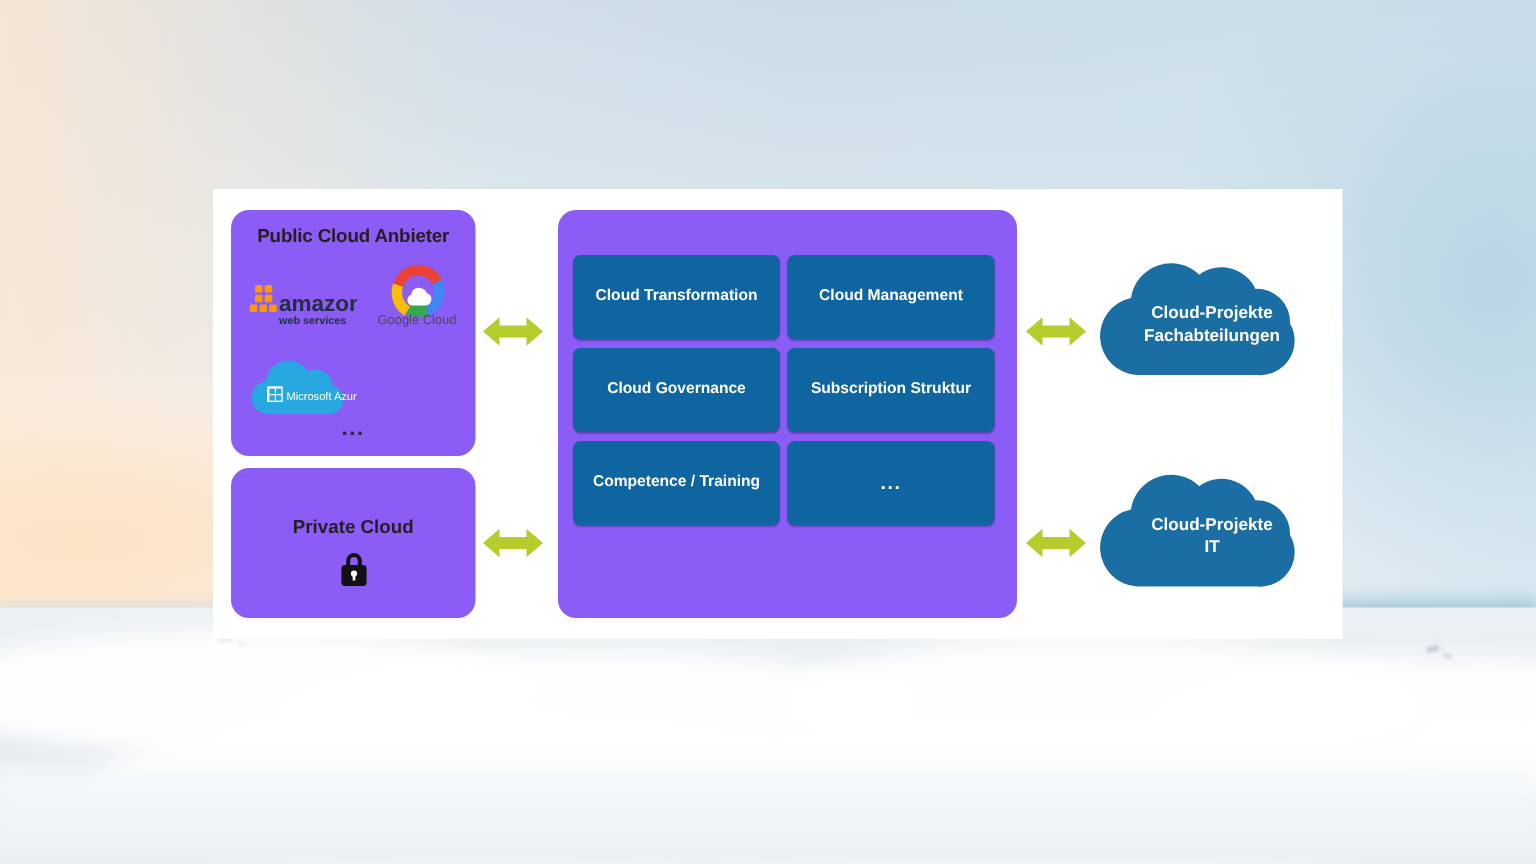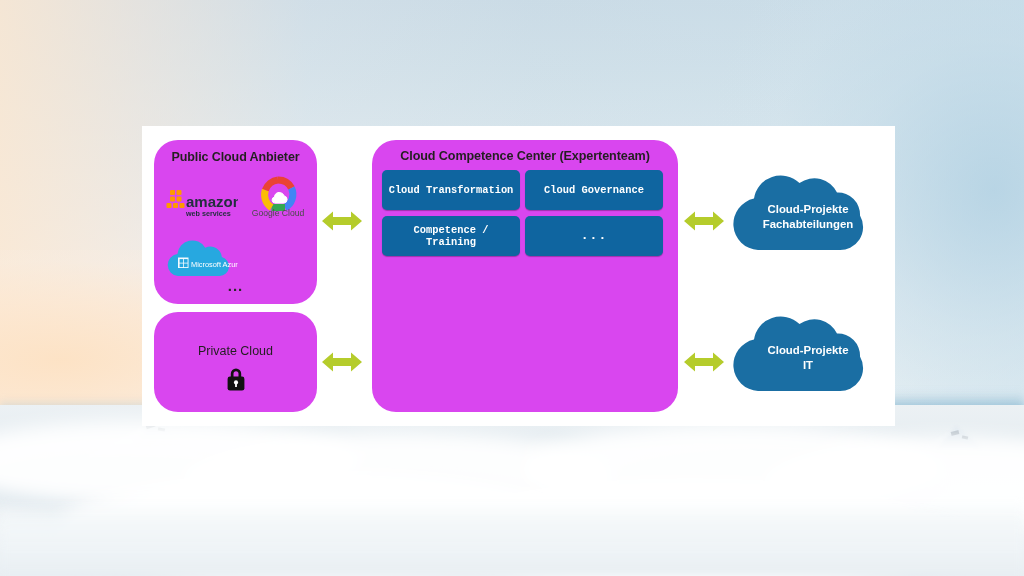--- a/index.html
+++ b/index.html
@@ -100,21 +100,21 @@
   .rk4{left:962px;top:436px;width:6px;height:3px;transform:rotate(12deg);}
 
   
   #card{
     position:absolute;left:142px;top:126px;width:753px;height:300px;
     background:#ffffff;
   }
 
   
   .panel{
-    position:absolute;background:#d946ef;border-radius:24px;
+    position:absolute;background:#8b5cf6;border-radius:12px;
   }
   #panel-public{left:12px;top:14px;width:163px;height:164px;}
   #panel-private{left:12px;top:186px;width:163px;height:100px;}
   #panel-ccc{left:230px;top:14px;width:306px;height:272px;}
 
   .panel-title{
     position:absolute;left:0;right:0;top:10px;text-align:center;
     font-size:12.5px;font-weight:bold;color:#231f20;letter-spacing:-.1px;
   }
   #panel-ccc .panel-title{font-size:12.6px;top:9px;}
@@ -126,33 +126,33 @@
   .lg-azure{left:8px;top:96px;}
   .lg-ali{left:86px;top:94px;}
   .dots-public{
     position:absolute;left:0;right:0;top:142px;text-align:center;
     font-size:15px;font-weight:bold;color:#2b2b2b;letter-spacing:1px;line-height:8px;
   }
 
   
   .pc-label{
     position:absolute;left:0;right:0;top:32px;text-align:center;
-    font-size:12.5px;font-weight:normal;color:#231f20;
+    font-size:12.5px;font-weight:bold;color:#231f20;
   }
   .pc-lock{position:absolute;left:50%;top:54px;transform:translateX(-50%);}
 
   
   .tiles{position:absolute;left:10px;top:30px;width:286px;}
   .tile{
-    float:left;width:138px;height:40px;margin:0 5px 6px 0;
+    float:left;width:138px;height:56px;margin:0 5px 6px 0;
     background:#0f65a0;border-radius:5px;
     box-shadow:0 1px 1px rgba(0,0,0,.28);
     display:flex;align-items:center;justify-content:center;
     text-align:center;color:#ffffff;font-size:10.4px;
-    font-weight:600;line-height:12px;padding:0 5px;box-sizing:border-box;font-family:Liberation Mono, monospace;
+    font-weight:600;line-height:12px;padding:0 5px;box-sizing:border-box;
   }
   .tile:nth-child(even){margin-right:0;}
   .tile.ellipsis{font-size:13px;letter-spacing:1px;font-weight:bold;}
 
   
   .arrow{position:absolute;width:40px;height:26px;}
   .ar1{left:180px;top:82px;}
   .ar2{left:180px;top:223px;}
   .ar3{left:542px;top:82px;}
   .ar4{left:542px;top:223px;}
@@ -260,24 +260,25 @@
       <svg width="24" height="26" viewBox="0 0 24 26">
         <path d="M6.8 11 v-3.2 a5.2 5.2 0 0 1 10.4 0 V11 h-2.7 v-3.2 a2.5 2.5 0 0 0 -5 0 V11 z" fill="#111111"></path>
         <rect x="3.6" y="10.6" width="16.8" height="14" rx="2.4" fill="#111111"></rect>
         <circle cx="12" cy="16.4" r="2.1" fill="#ffffff"></circle>
         <rect x="11.1" y="16.4" width="1.8" height="4.6" fill="#ffffff"></rect>
       </svg>
     </span>
   </div>
 
   <div class="panel" id="panel-ccc">
-    <div class="panel-title">Cloud Competence Center (Expertenteam)</div>
     <div class="tiles">
       <div class="tile">Cloud Transformation</div>
+      <div class="tile">Cloud Management</div>
       <div class="tile">Cloud Governance</div>
+      <div class="tile">Subscription Struktur</div>
       <div class="tile">Competence / Training</div>
       <div class="tile ellipsis">...</div>
       <div class="clear"></div>
     </div>
   </div>
 
   <div class="arrow ar1">
     <svg width="40" height="26" viewBox="0 0 40 26">
       <polygon points="0,13 11,3.5 11,9 29,9 29,3.5 40,13 29,22.5 29,17 11,17 11,22.5" fill="#b5cc2b"></polygon>
     </svg>

